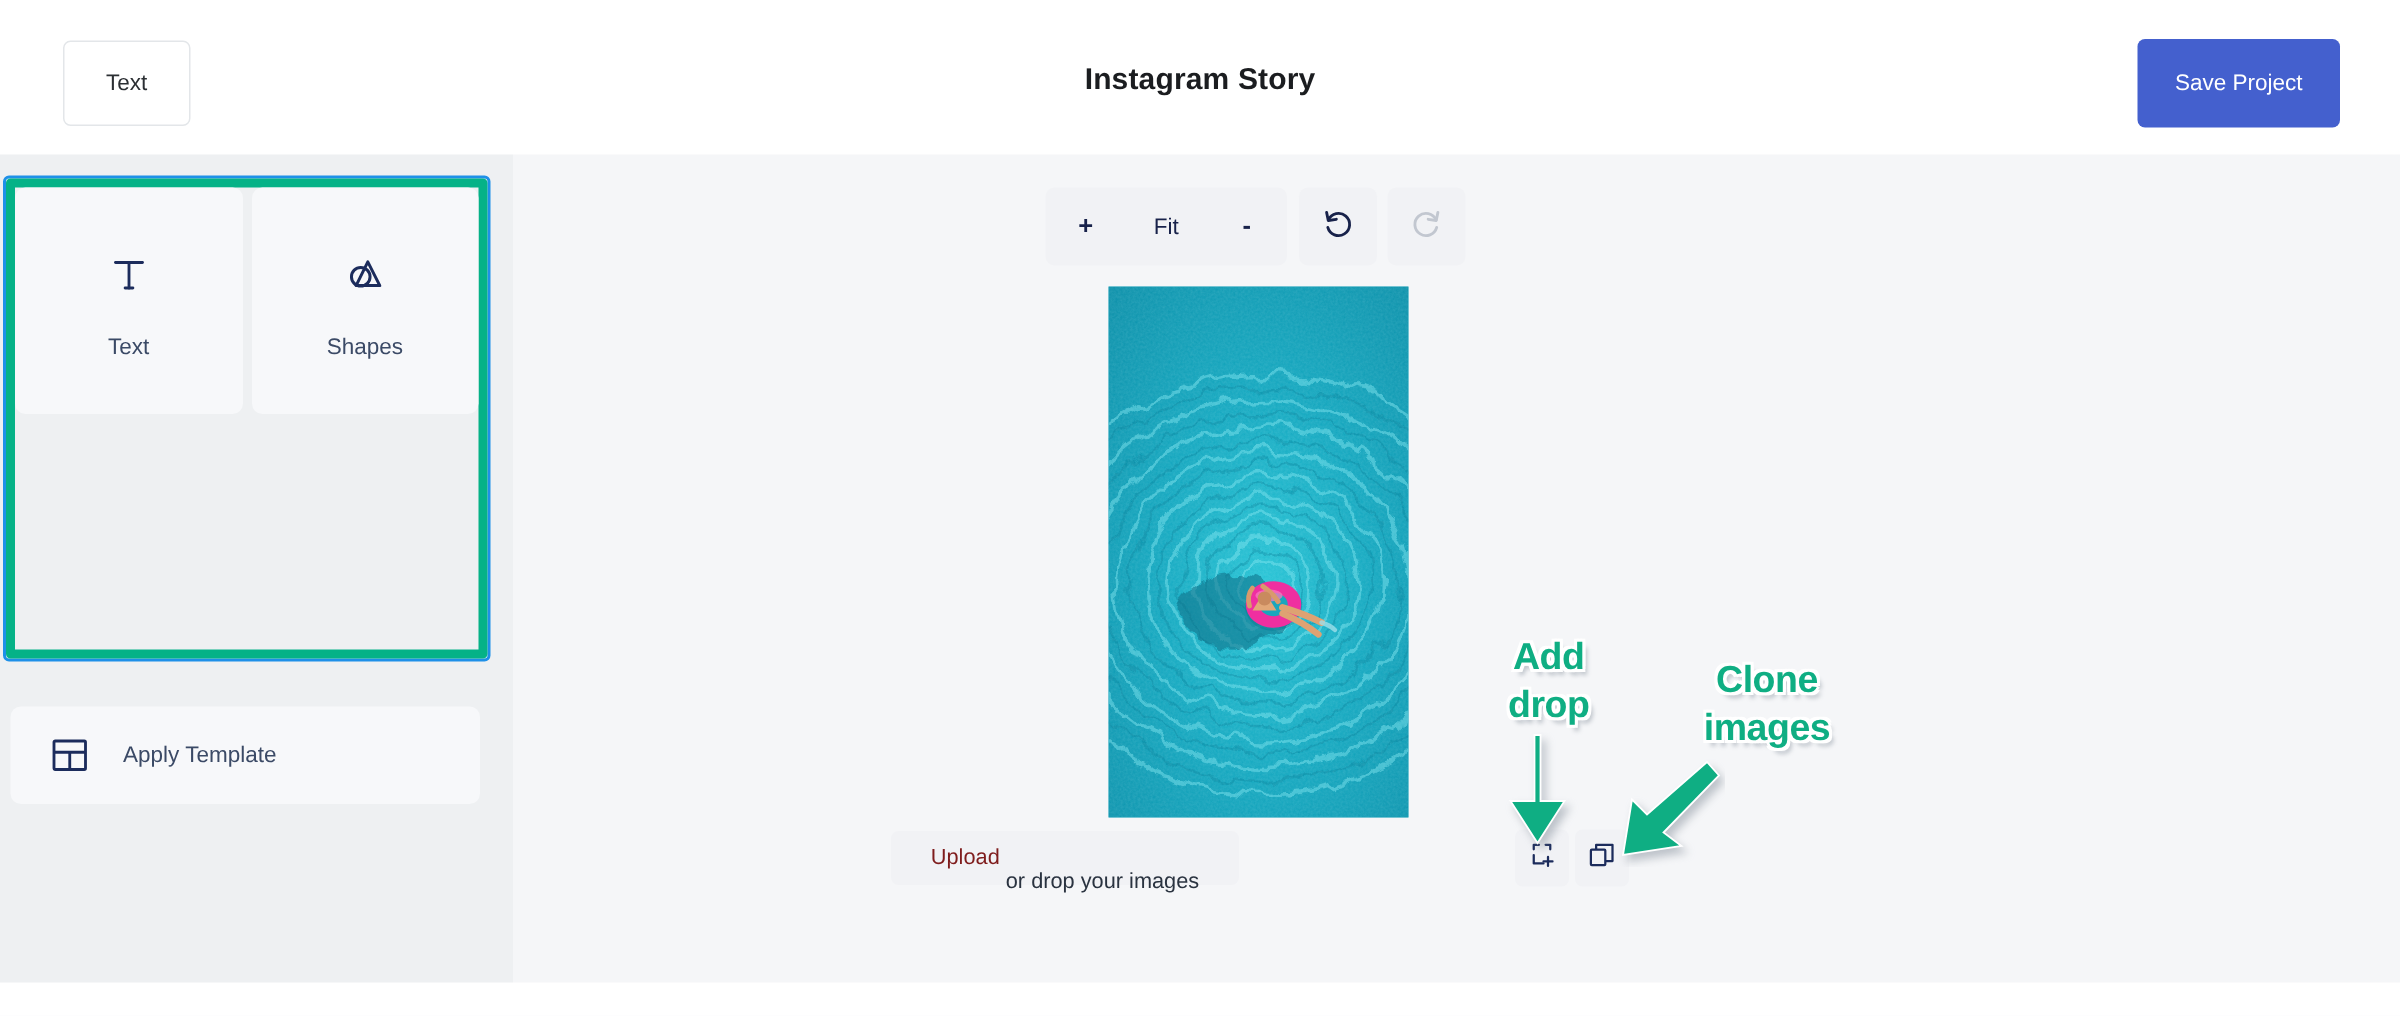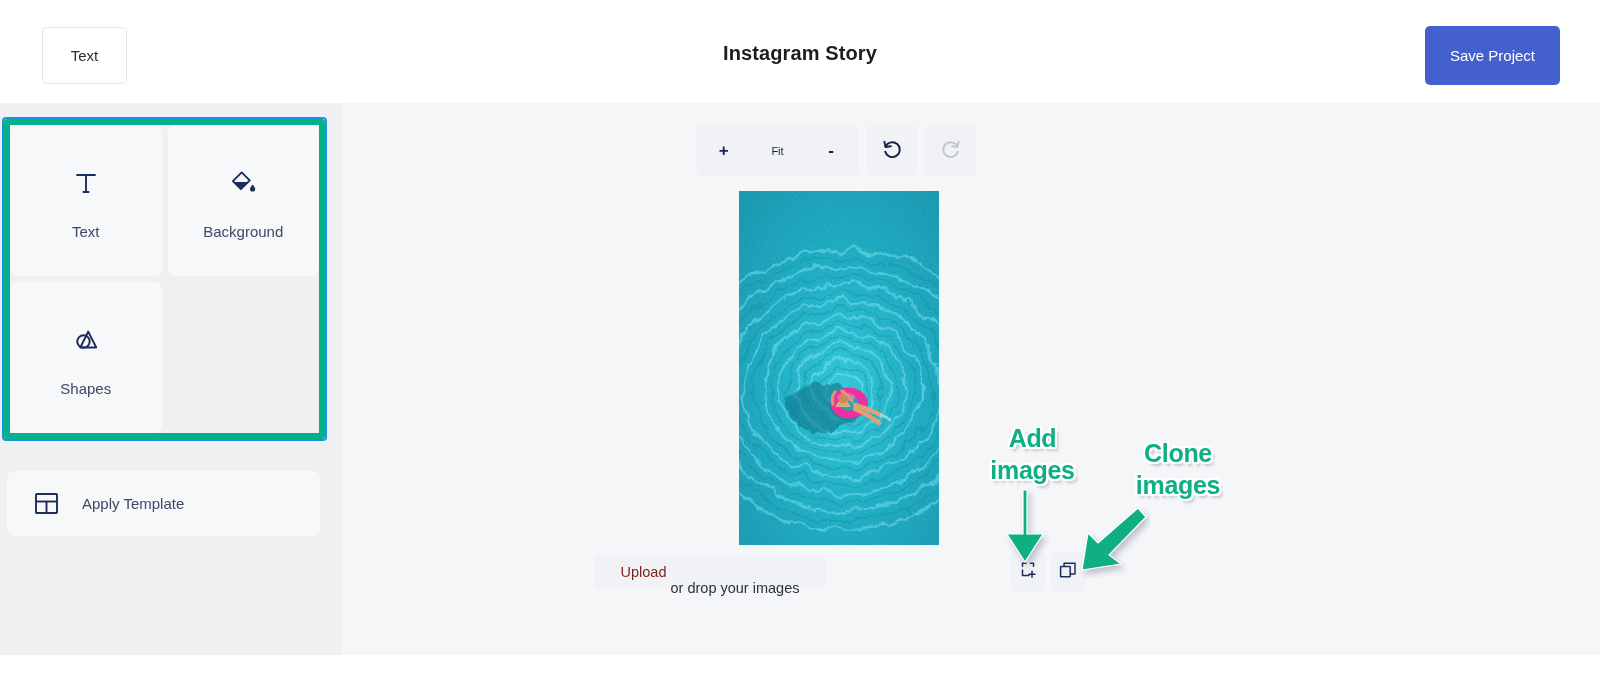--- a/index.html
+++ b/index.html
@@ -71,21 +71,21 @@
     background:#f5f6f8;
   }
   .zoom-toolbar {
     position:absolute; left:355px; top:22px; width:161px; height:52px;
     background:#f1f2f5; border-radius:6px; display:flex; align-items:center;
   }
   .zoom-toolbar .zt-btn {
     flex:1; height:100%; display:flex; align-items:center; justify-content:center;
     font-size:17px; color:#18224a; cursor:pointer; font-weight:600;
   }
-  .zoom-toolbar .zt-fit { font-size:11px; font-weight:400; }
+  .zoom-toolbar .zt-fit { font-size:15px; font-weight:400; }
   .hist-btn {
     position:absolute; top:22px; width:52px; height:52px; background:#f1f2f5;
     border-radius:6px; display:flex; align-items:center; justify-content:center;
     cursor:pointer;
   }
   .hist-undo { left:524px; color:#18224a; }
   .hist-redo { left:583px; color:#c2c7d0; }
 
   .artboard {
     position:absolute; left:397px; top:88px; width:200px; height:354px;
@@ -154,30 +154,20 @@
             <svg width="28" height="28" viewBox="0 0 28 28" fill="none" stroke="#1c2c5c" stroke-width="1.9" stroke-linecap="round">
               <path d="M5 6 H23"></path>
                 <path d="M14 6 V23"></path>
               <path d="M11.4 23 H16.6"></path>
             </svg>
           </div>
           <div class="tool-label">Text</div>
         </div>
 
 
-        <div class="tool-tile">
-          <div class="tool-icon">
-            <svg width="28" height="28" viewBox="0 0 28 28" fill="none" stroke="#1c2c5c" stroke-width="1.9" stroke-linejoin="round">
-              <path d="M12.7 3.4 L3.9 12.2 L11.9 20.2 L20.7 11.4 Z"></path>
-              <path d="M4.6 12.9 L20.0 12.9 L12.0 20.2 Z" fill="#1c2c5c" stroke="none"></path>
-              <path d="M23.6 15.4 c1.8 2.3 2.6 3.5 2.6 4.6 a2.6 2.6 0 0 1 -5.2 0 c0-1.1 .8-2.3 2.6-4.6 z" fill="#1c2c5c" stroke="none"></path>
-            </svg>
-          </div>
-          <div class="tool-label">Background</div>
-        </div>
 
         <div class="tool-tile">
           <div class="tool-icon">
             <svg width="28" height="28" viewBox="0 0 28 28" fill="none" stroke="#1c2c5c" stroke-width="2" stroke-linejoin="round">
               <circle cx="11.5" cy="15.5" r="6.2"></circle>
               <path d="M16.2 5.6 L24.2 21.4 L8.4 21.4 Z"></path>
             </svg>
           </div>
           <div class="tool-label">Shapes</div>
         </div>
@@ -318,21 +308,21 @@
         <svg width="20" height="20" viewBox="0 0 20 20" fill="none" stroke="#1c2c5c" stroke-width="1.5" stroke-linejoin="round">
           <rect x="2.6" y="6.4" width="9.6" height="10.4" rx="0.6"></rect>
           <path d="M6.1 6.4 V3.2 H17 V14 H12.2"></path>
         </svg>
       </span>
     </div>
 
   </div>
 
   <div class="anno anno-add">Add
-images</div>
+drop</div>
   <div class="anno anno-clone">Clone
 images</div>
 
   <svg class="arrow-svg arrow-add" width="64" height="82" viewBox="0 0 64 82">
     <g transform="translate(2,2)">
       <path d="M30 0 L30 44 L46 44 L28 72 L10 44 L26 44 L26 0 Z" fill="#0fae83" stroke="#ffffff" stroke-width="1.2" style="filter: drop-shadow(3px 4px 3px rgba(120,130,145,0.45));"></path>
     </g>
   </svg>
 
   <svg class="arrow-svg arrow-clone" width="78" height="72" viewBox="0 0 78 72">

